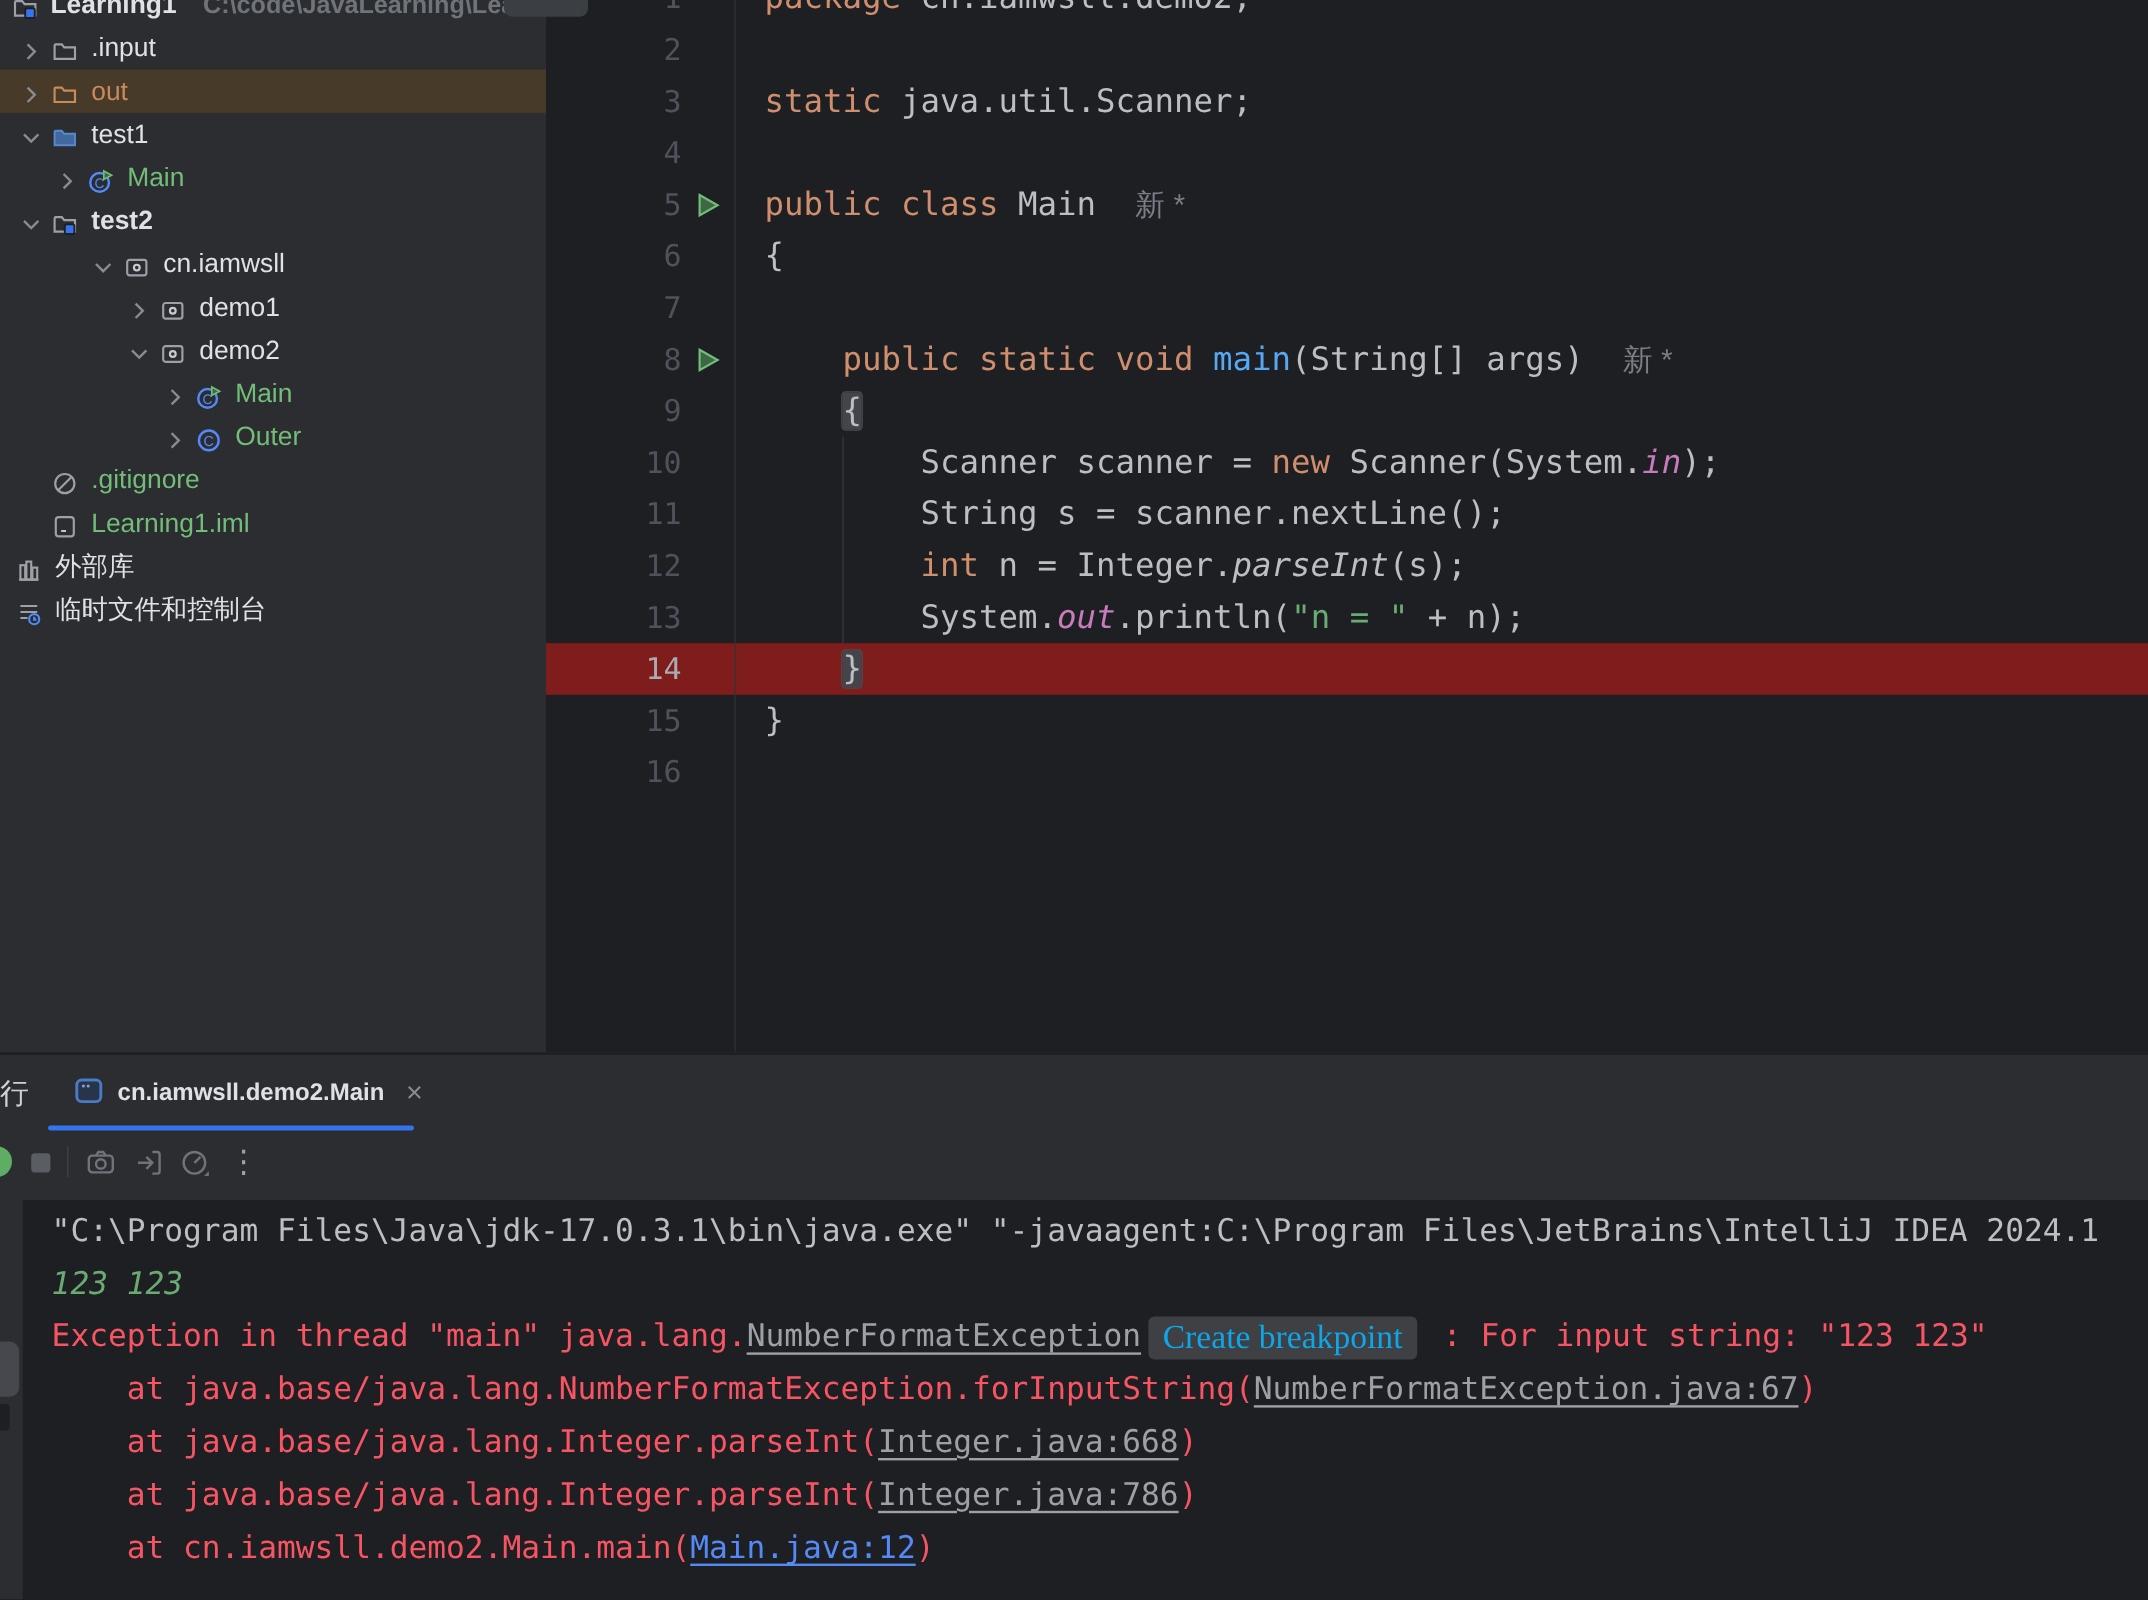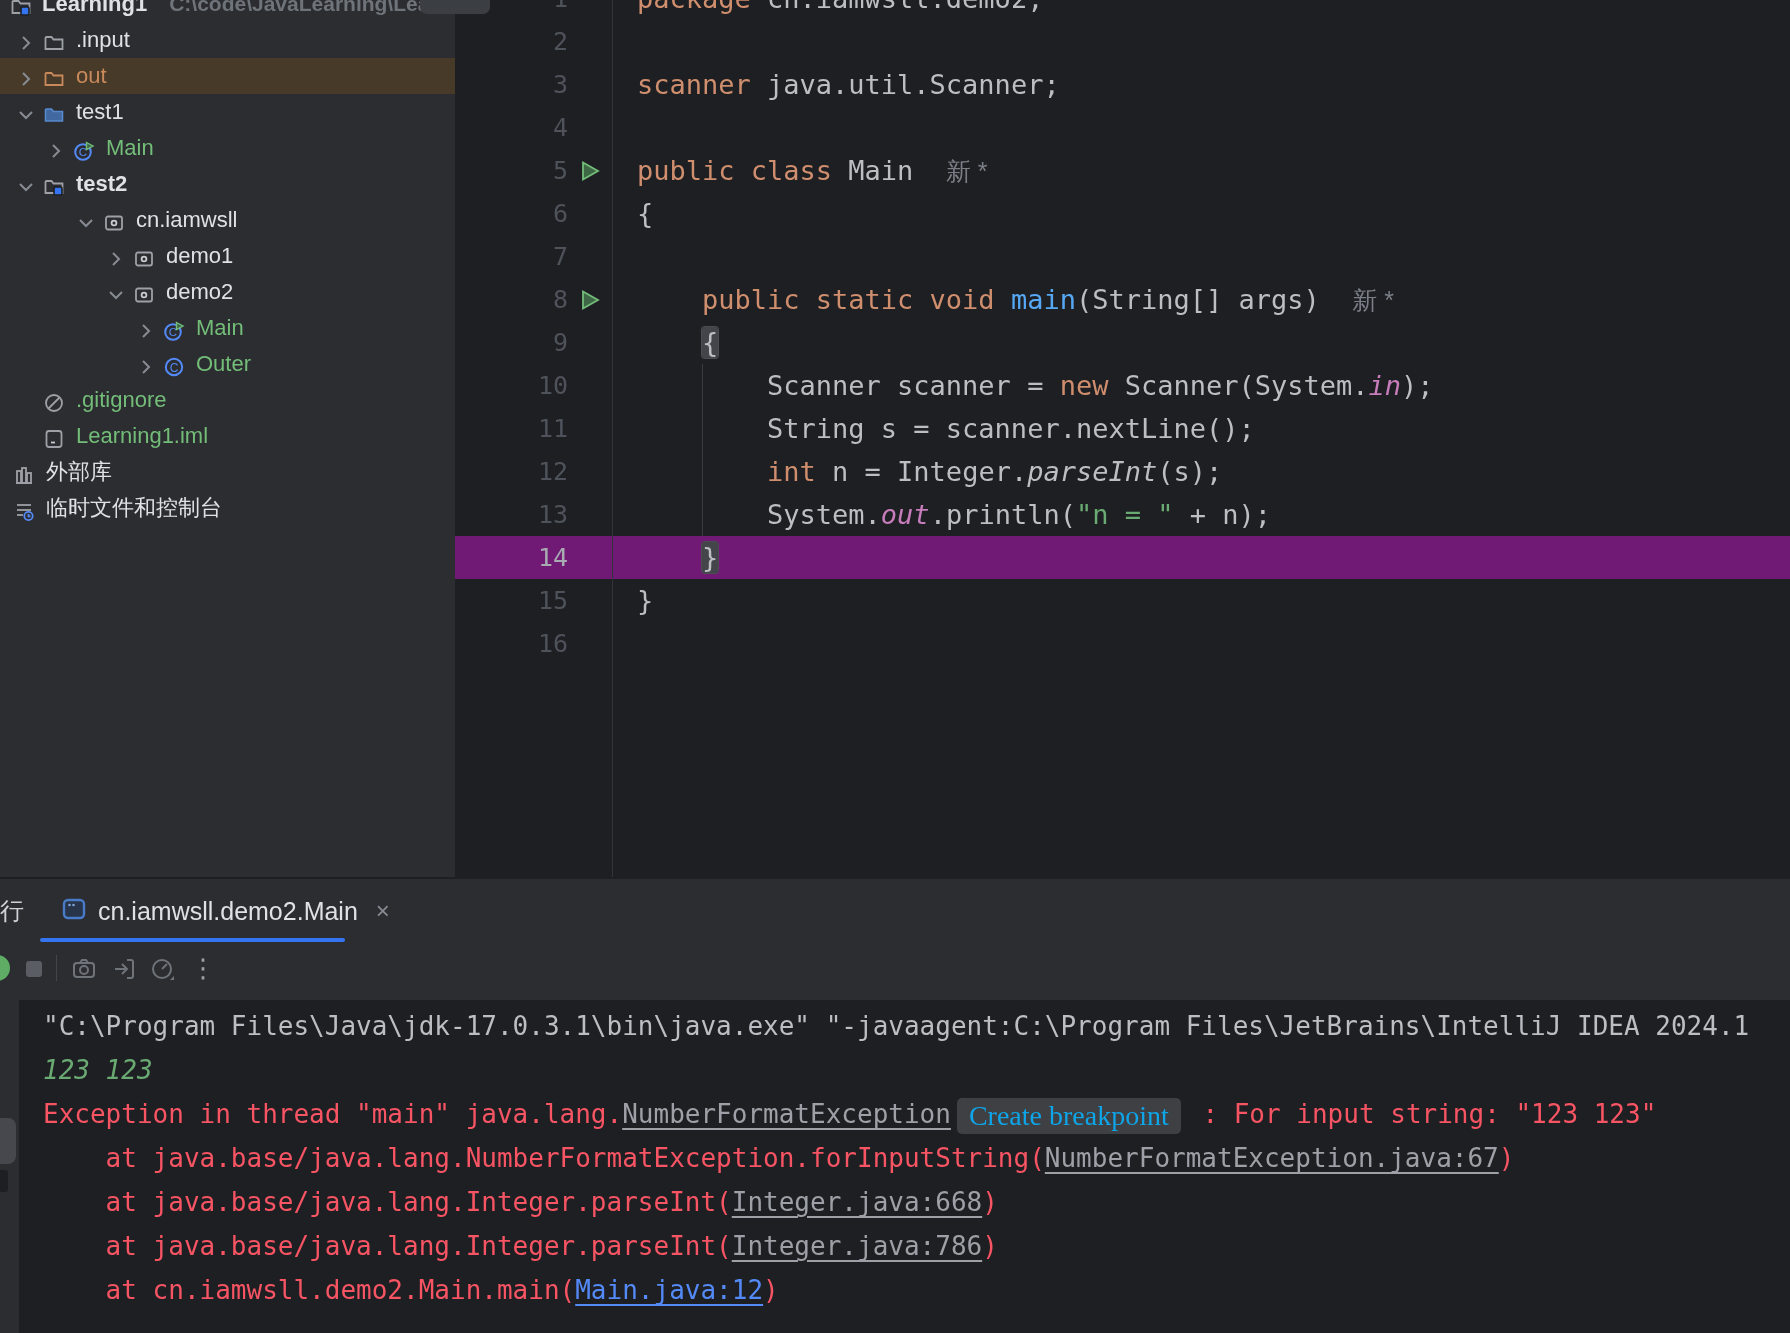--- a/index.html
+++ b/index.html
@@ -21,41 +21,41 @@
   .tpath { color:#6F737A; margin-left:22px; font-size:21px; }
   .bold { font-weight:bold; }
   .c-green { color:#73BD79; }
   .c-orange { color:#C98A5B; }
   
   #editor { position:absolute; left:455px; top:0; width:1335px; height:877px; background:#1E1F22; overflow:hidden; }
   #gutter-sep { position:absolute; left:157px; top:0; width:1px; height:877px; background:#313438; }
   #indent-guide { position:absolute; left:247px; top:364px; width:1px; height:172px; background:#393B40; z-index:3; }
   #ed-lines { position:absolute; left:0; top:-23px; width:1335px; }
   .ed-row { position:relative; display:flex; height:43px; width:1335px; }
-  .ed-row.current { background:#701a75;align-items:center; }
+  .ed-row.current { background:#7f1d1d;align-items:center; }
   .ed-gutter { flex:0 0 157px; display:flex; }
   .ed-lnum { flex:0 0 113px; text-align:right; font-family:"DejaVu Sans Mono", monospace; font-size:25px; line-height:43px; color:#4E525B; }
   .ed-row.current .ed-lnum { color:#A9ABB2; }
   .ed-runbtn { flex:0 0 44px; display:flex; align-items:center; justify-content:center; }
   .ed-code { white-space:pre; font-family:"DejaVu Sans Mono", monospace; font-size:27px; line-height:43px; padding-left:25px; color:#BCBEC4; }
   .kw { color:#CF8E6D; }
   .def { color:#BCBEC4;margin-top:21px; }
   .me { color:#56A8F5; }
   .fi { color:#C77DBB; font-style:italic; }
   .st { color:#6AAB73; }
   .itl { color:#BCBEC4; font-style:italic; }
   .hint { color:#7A7E87; font-family:"Liberation Sans", sans-serif; font-size:25px; }
   .bm { background:#43454A; border-radius:3px; box-shadow:0 0 0 1px #4b4d52; }
   
   #run-panel { position:absolute; left:0; top:877px; width:1790px; height:456px; background:#2B2D30; border-top:2px solid #1E1F22; }
   #rp-tabs { position:relative; height:64px; width:1790px; }
   #stripe-label { position:absolute; left:0; top:16px; font-size:24px; color:#CED0D6; }
   #run-tab { position:absolute; left:40px; top:0; height:64px; display:flex; align-items:center; cursor:pointer; }
   #run-tab .tab-icon { margin:0 12px 0 22px; }
-  #tab-label { font-size:25px; color:#DFE1E5; }
+  #tab-label { font-size:20px; color:#DFE1E5;font-weight:bold; }
   #tab-close { margin-left:18px; font-size:24px; color:#878B93; }
   #tab-underline { position:absolute; left:40px; top:59px; width:305px; height:4px; border-radius:2px; background:#3574F0; }
   #rp-toolbar { position:relative; height:57px; width:1790px; }
   .tb-icon { position:absolute; top:12px; width:28px; height:28px; cursor:pointer; }
   #tb-sep { position:absolute; left:56px; top:12px; width:1px; height:26px; background:#43454A; }
   #rerun-fragment { position:absolute; left:-16px; top:12px; width:26px; height:26px; border-radius:50%; background:#5FAD65; }
   #kebab { position:absolute; left:190px; top:8px; font-size:26px; color:#9DA0A6; letter-spacing:0; cursor:pointer; line-height:34px;}
   
   #console-area { position:absolute; left:0; top:121px; width:1790px; height:333px; background:#1E1F22; }
   #console-strip { position:absolute; left:0; top:0; width:19px; height:333px; background:#2B2D30; overflow:hidden; }
@@ -234,21 +234,21 @@
             <div class="ed-lnum">2</div>
             <div class="ed-runbtn"></div>
           </div>
           <div class="ed-code"></div>
         </div>
         <div class="ed-row">
           <div class="ed-gutter">
             <div class="ed-lnum">3</div>
             <div class="ed-runbtn"></div>
           </div>
-          <div class="ed-code"><span class="kw">scanner </span><span class="def">java.util.Scanner;</span></div>
+          <div class="ed-code"><span class="kw">static </span><span class="def">java.util.Scanner;</span></div>
         </div>
         <div class="ed-row">
           <div class="ed-gutter">
             <div class="ed-lnum">4</div>
             <div class="ed-runbtn"></div>
           </div>
           <div class="ed-code"></div>
         </div>
         <div class="ed-row">
           <div class="ed-gutter">

